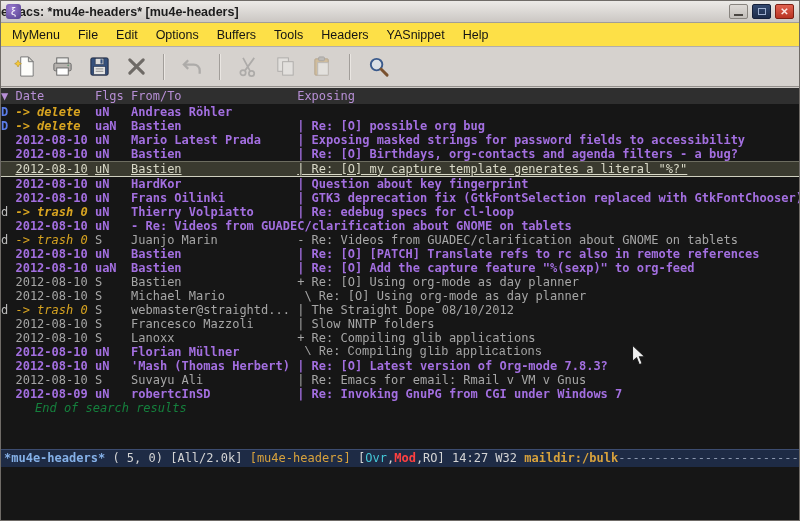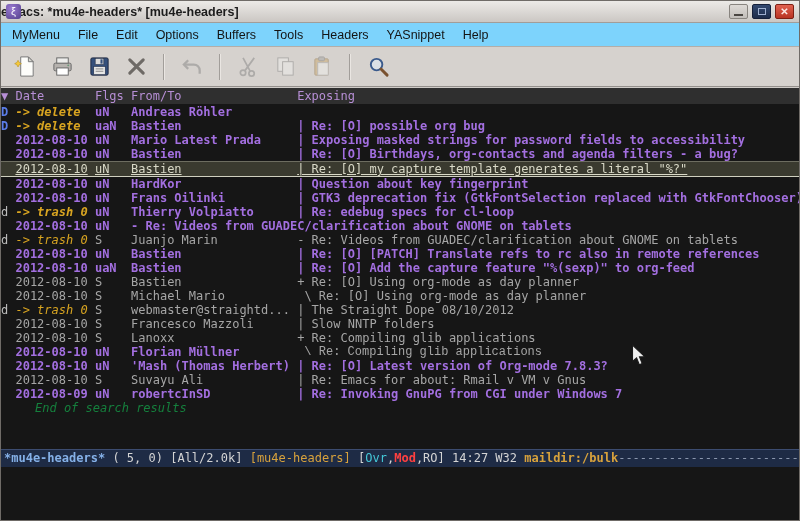--- a/index.html
+++ b/index.html
@@ -40,21 +40,21 @@
   .btn-min { background: linear-gradient(#dedad6,#c2beba); }
   .glyph-min { width: 9px; height: 2px; background: #4a4642; margin-top: 7px; }
   .btn-max { background: linear-gradient(#334970,#1d2c4a); border-color: #16203a; }
   .glyph-max { width: 8px; height: 7px; border: 1px solid #9fb0d0; }
   .btn-close { background: linear-gradient(#e0614f,#b93423); border-color: #7e2014; }
   .glyph-close { color: #fbe9e5; font-size: 10px; line-height: 10px; font-weight: bold; }
 
   
   .menubar {
     height: 24px; flex: 0 0 24px;
-    background: #7dd3fc; border-bottom: 1px solid #b2aeaa;
+    background: #fde047; border-bottom: 1px solid #b2aeaa;
     display: flex; align-items: center;
     font-family: "Liberation Sans", sans-serif; font-size: 12.5px; color: #141414;
     padding-left: 2px;
   }
   .menu-item { padding: 4px 9px; }
 
   
   .toolbar {
     height: 40px; flex: 0 0 40px;
     background: #d6d2ce; border-bottom: 1px solid #94908c;
@@ -363,21 +363,21 @@
           <span class="cell c-date">2012-08-10</span>
           <span class="cell c-flags">uN</span>
           <span class="cell c-from">'Mash (Thomas Herbert)</span>
           <span class="cell c-subject">| Re: [O] Latest version of Org-mode 7.8.3?</span>
         </div>
         <div class="row style-read">
           <span class="cell c-marker"></span>
           <span class="cell c-date">2012-08-10</span>
           <span class="cell c-flags">S</span>
           <span class="cell c-from">Suvayu Ali</span>
-          <span class="cell c-subject">| Re: Emacs for about: Rmail v VM v Gnus</span>
+          <span class="cell c-subject">| Re: Emacs for email: Rmail v VM v Gnus</span>
         </div>
         <div class="row style-unread">
           <span class="cell c-marker"></span>
           <span class="cell c-date">2012-08-09</span>
           <span class="cell c-flags">uN</span>
           <span class="cell c-from">robertcInSD</span>
           <span class="cell c-subject">| Re: Invoking GnuPG from CGI under Windows 7</span>
         </div>
       </div>
     <div class="end-line">End of search results</div>

